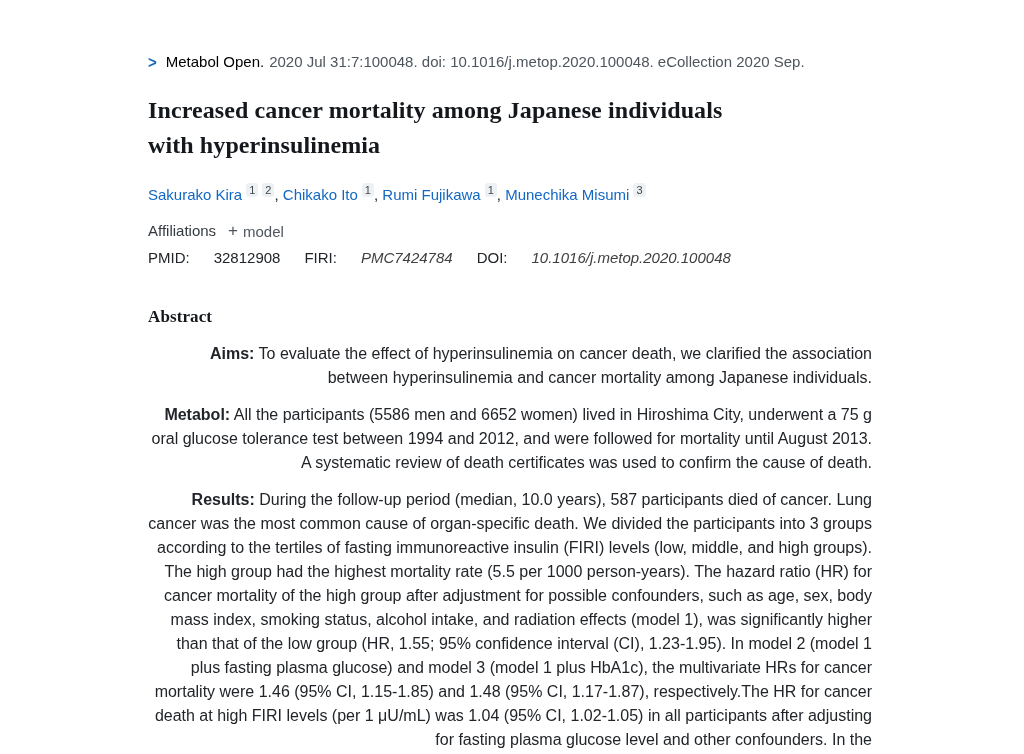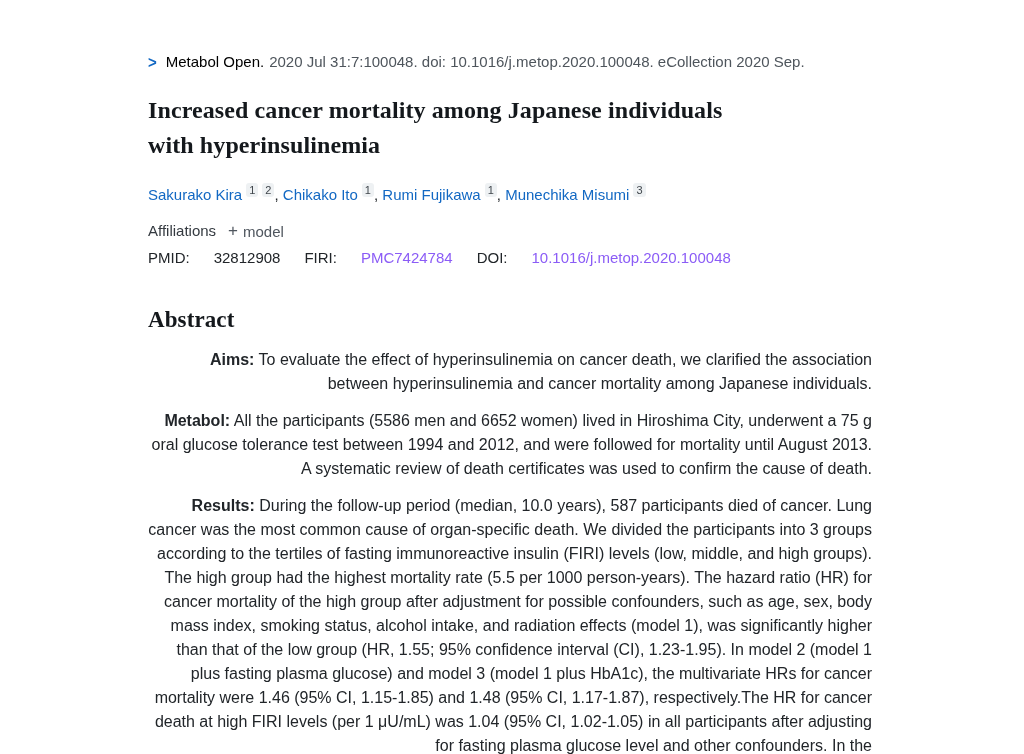--- a/index.html
+++ b/index.html
@@ -103,29 +103,30 @@
   
   .identifiers {
     font-size: 15px;
     line-height: 22px;
     display: flex;
     gap: 24px;
     color: #212529;
   }
   .id-group { display: inline-flex; gap: 24px; justify-content: center; }
   .identifiers a {
-    color: #8b5cf6;
+    color: #404040;
     text-decoration: none;
     cursor: pointer;
+    font-style: italic;
   }
 
   
   h2.abstract-heading {
     font-family: "Liberation Serif", "DejaVu Serif", serif;
-    font-size: 23px;
+    font-size: 17px;
     font-weight: 700;
     color: #14181c;
     margin-top: 38px;
     margin-bottom: 15px;
     letter-spacing: 0.1px;
   }
   .abs-para {
     font-size: 16px;
     line-height: 24px;
     color: #212529;

